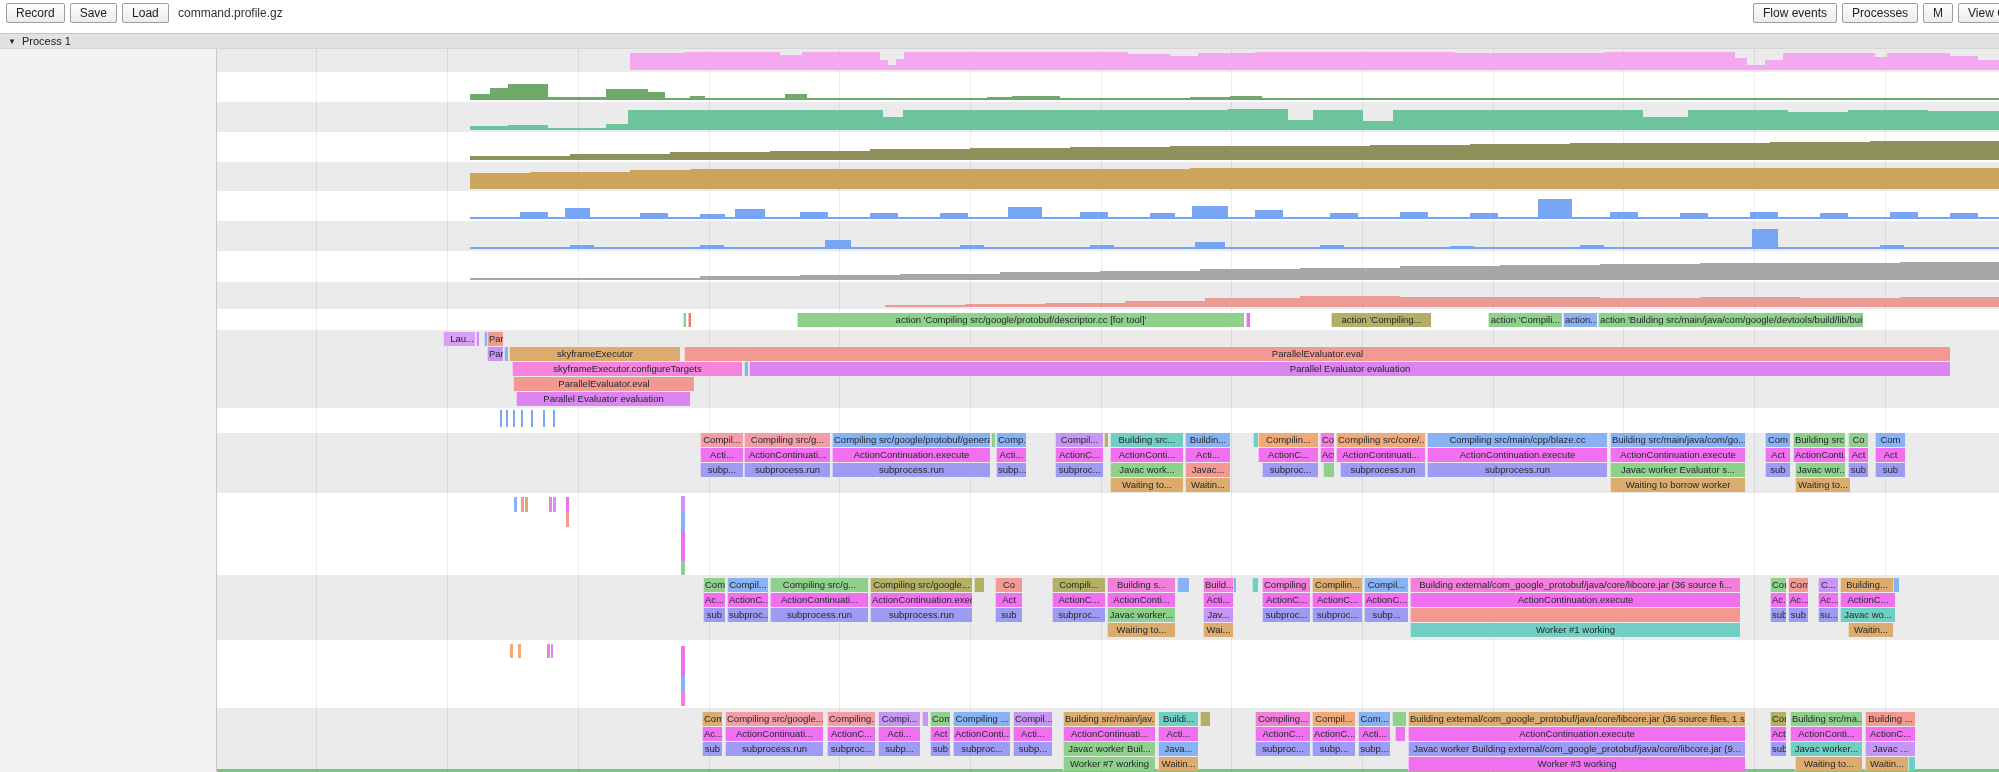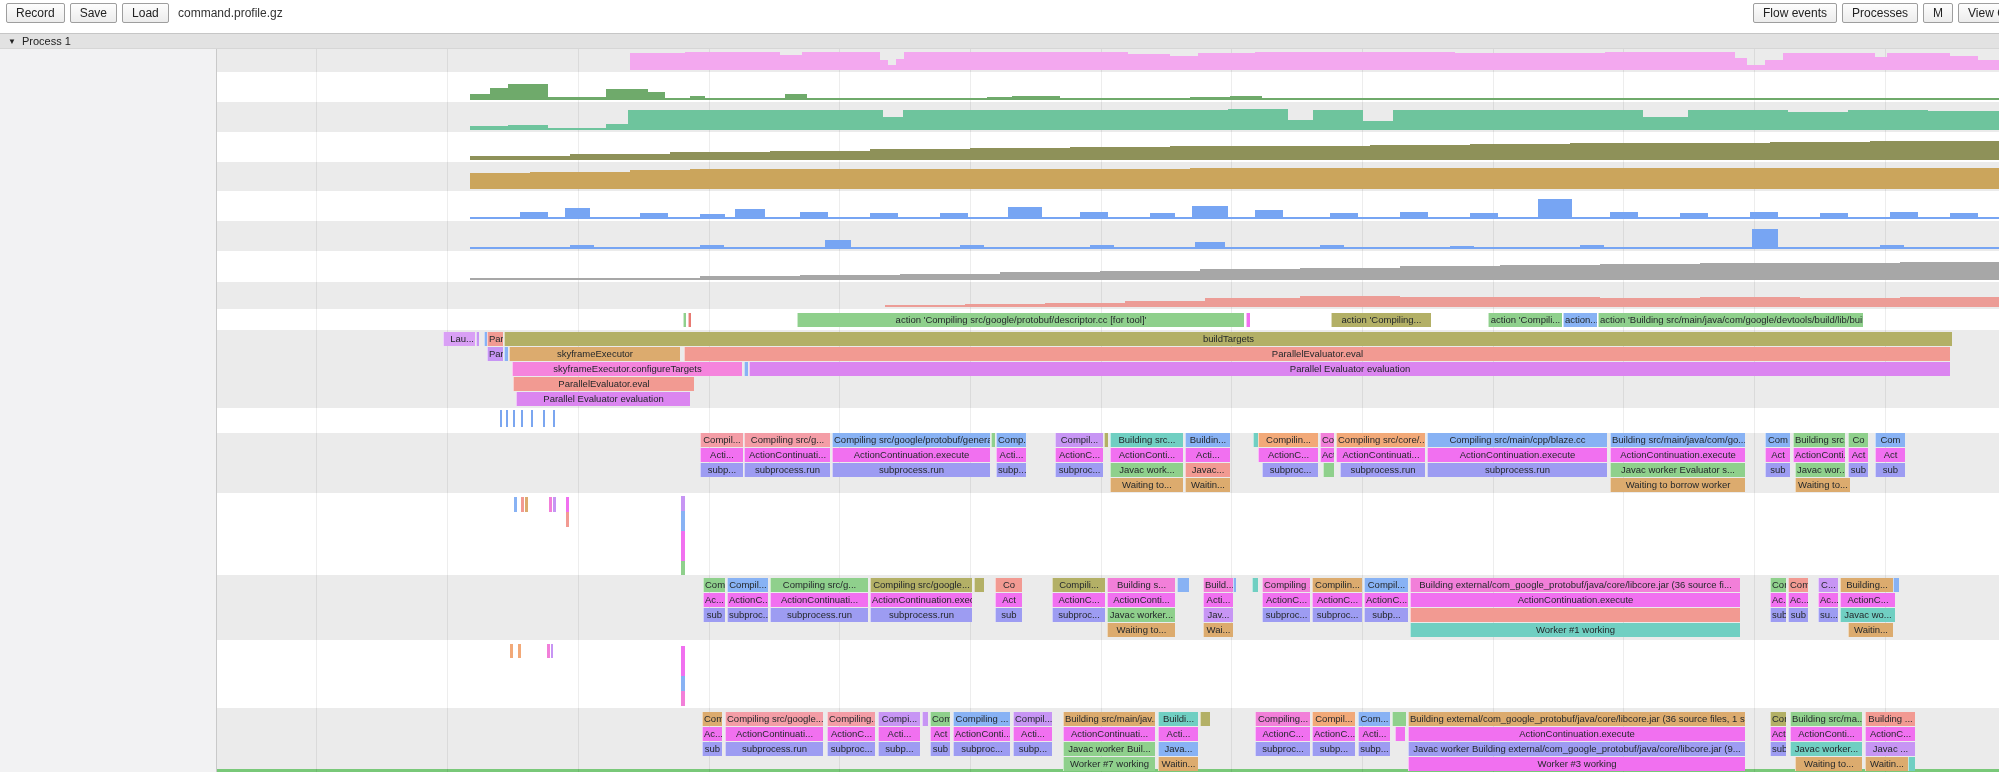--- a/index.html
+++ b/index.html
@@ -244,21 +244,20 @@
       <div class="sl" style="left: 1246px; top: 313px; width: 4px; background: rgb(241, 112, 240);"></div>
       <div class="sl" style="left: 1394px; top: 313px; width: 8px; background: rgb(112, 207, 194);"></div>
       <div class="sl" style="left: 1331px; top: 313px; width: 100px; background: rgb(179, 176, 102);">action 'Compiling...</div>
       <div class="sl" style="left: 1488px; top: 313px; width: 74px; background: rgb(143, 208, 140);">action 'Compili...</div>
       <div class="sl" style="left: 1563px; top: 313px; width: 34px; background: rgb(136, 178, 244);">action...</div>
       <div class="sl" style="left: 1598px; top: 313px; width: 265px; background: rgb(143, 208, 140);">action 'Building src/main/java/com/google/devtools/build/lib/buildeventst...</div>
       <div class="sl" style="left: 443px; top: 332px; width: 32px; background: rgb(217, 160, 245); text-align: right;">Lau...</div>
       <div class="sl" style="left: 476px; top: 332px; width: 3px; background: rgb(199, 149, 244);"></div>
       <div class="sl" style="left: 484px; top: 332px; width: 2px; background: rgb(136, 178, 244);"></div>
       <div class="sl" style="left: 487px; top: 332px; width: 16px; background: rgb(242, 154, 146);">Par</div>
-      <div class="sl" style="left: 504px; top: 332px; width: 1448px; background: rgb(179, 176, 102);">buildTargets</div>
       <div class="sl" style="left: 487px; top: 347px; width: 16px; background: rgb(199, 149, 244);">Par</div>
       <div class="sl" style="left: 504px; top: 347px; width: 4px; background: rgb(136, 178, 244);"></div>
       <div class="sl" style="left: 509px; top: 347px; width: 171px; background: rgb(220, 171, 110);">skyframeExecutor</div>
       <div class="sl" style="left: 684px; top: 347px; width: 1266px; background: rgb(242, 154, 146);">ParallelEvaluator.eval</div>
       <div class="sl" style="left: 512px; top: 362px; width: 230px; background: rgb(245, 132, 221);">skyframeExecutor.configureTargets</div>
       <div class="sl" style="left: 744px; top: 362px; width: 4px; background: rgb(136, 178, 244);"></div>
       <div class="sl" style="left: 749px; top: 362px; width: 1201px; background: rgb(219, 133, 240);">Parallel Evaluator evaluation</div>
       <div class="sl" style="left: 513px; top: 377px; width: 181px; background: rgb(242, 154, 146);">ParallelEvaluator.eval</div>
       <div class="sl" style="left: 516px; top: 392px; width: 174px; background: rgb(219, 133, 240);">Parallel Evaluator evaluation</div>
       <div class="tick" style="left: 500px; top: 410px; width: 2px; height: 17px; background: rgb(123, 166, 240);"></div>

